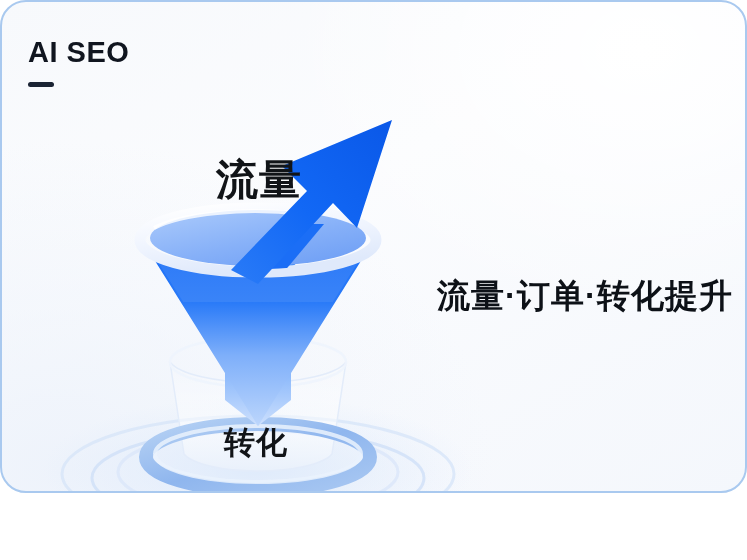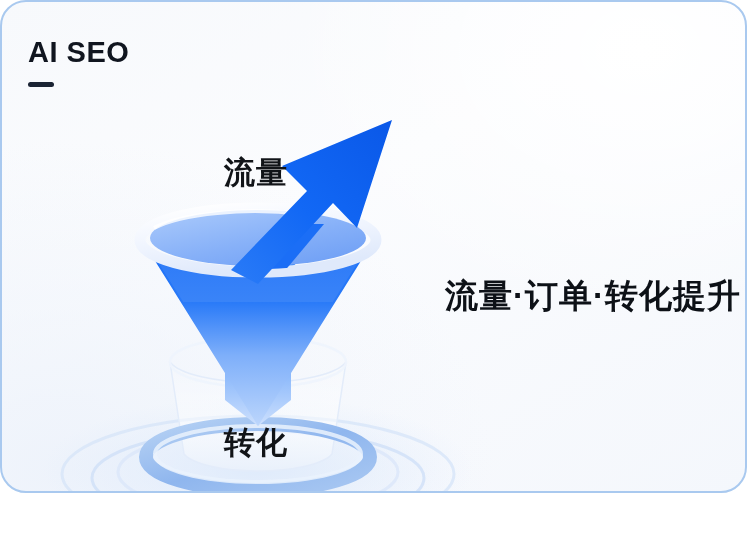--- a/index.html
+++ b/index.html
@@ -43,21 +43,21 @@
     margin-top: 15px;
     width: 26px;
     height: 5px;
     border-radius: 3px;
     background: #1b2434;
   }
 
   
   #headline {
     position: absolute;
-    right: 4px;
+    right: 12px;
     top: 272px;
     font-size: 33px;
     font-weight: bold;
     letter-spacing: 1px;
     color: #0d1117;
     white-space: nowrap;
   }
 
   
   #scene {
@@ -69,23 +69,23 @@
   }
 
   .scene-label {
     position: absolute;
     font-weight: bold;
     color: #111418;
     white-space: nowrap;
     z-index: 40;
   }
   #label-traffic {
-    left: 222px;
+    left: 214px;
     top: 150px;
-    font-size: 31px;
+    font-size: 42px;
     letter-spacing: 1px;
   }
   #label-conversion {
     left: 222px;
     top: 420px;
     font-size: 31px;
     letter-spacing: 1px;
   }
 </style>
 </head>

